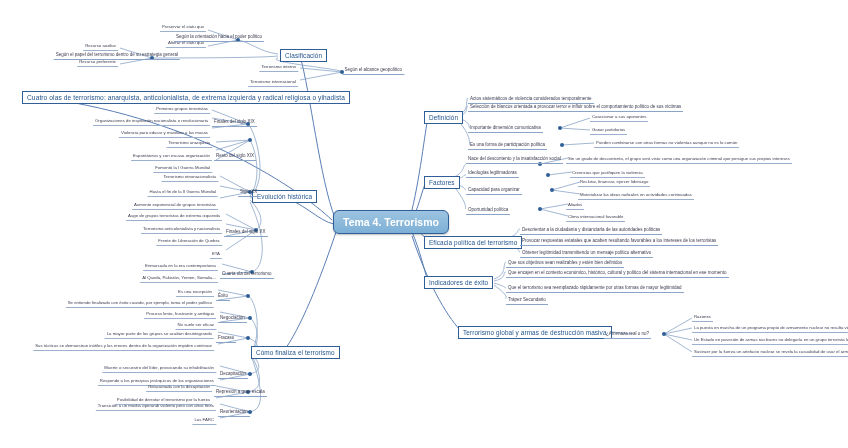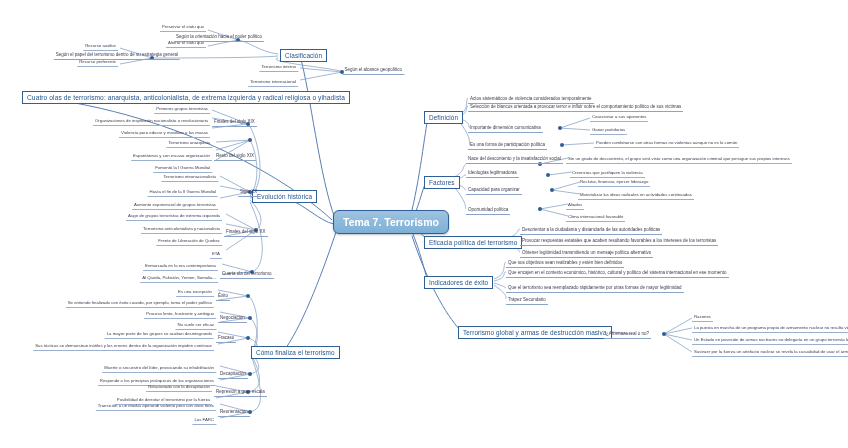--- a/index.html
+++ b/index.html
@@ -153,21 +153,21 @@
       <circle cx="560" cy="128" r="2"></circle>
         <circle cx="562" cy="145" r="2"></circle>
       <circle cx="540" cy="164" r="2"></circle>
         <circle cx="548" cy="175" r="2"></circle>
         <circle cx="552" cy="190" r="2"></circle>
         <circle cx="540" cy="209" r="2"></circle>
       <circle cx="664" cy="334" r="2"></circle>
     </g>
   </svg>
 
-  <div class="node n-root" style="left:333px;top:210px;">Tema 7. Terrorismo</div>
+  <div class="node n-root" style="left:333px;top:210px;">Tema 4. Terrorismo</div>
 
   <div class="node n-main" style="left:280px;top:49px;">Clasificación</div>
   <div class="node n-sub r" style="left:264px;top:33px;transform:translateX(-100%);">Según la orientación hacia el poder político</div>
   <div class="node n-sub r" style="left:180px;top:51px;transform:translateX(-100%);">Según el papel del terrorismo dentro de su estrategia general</div>
   <div class="node n-sub r" style="left:404px;top:66px;transform:translateX(-100%);">Según el alcance geopolítico</div>
   <div class="node n-leaf r" style="left:206px;top:23px;transform:translateX(-100%);">Preservar el statu quo</div>
   <div class="node n-leaf r" style="left:206px;top:39px;transform:translateX(-100%);">Alterar el statu quo</div>
   <div class="node n-leaf r" style="left:118px;top:42px;transform:translateX(-100%);">Recurso auxiliar</div>
   <div class="node n-leaf r" style="left:118px;top:58px;transform:translateX(-100%);">Recurso preferente</div>
   <div class="node n-leaf r" style="left:298px;top:63px;transform:translateX(-100%);">Terrorismo interno</div>

